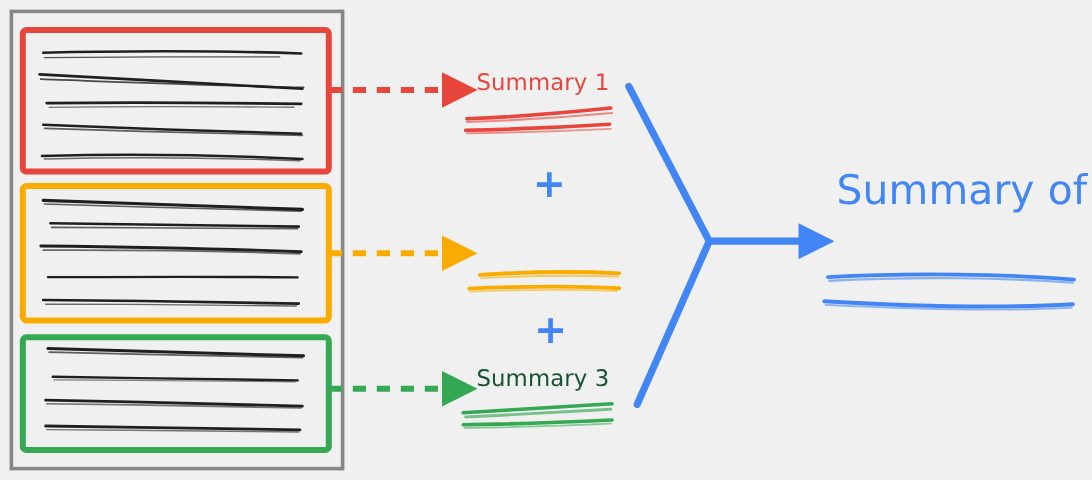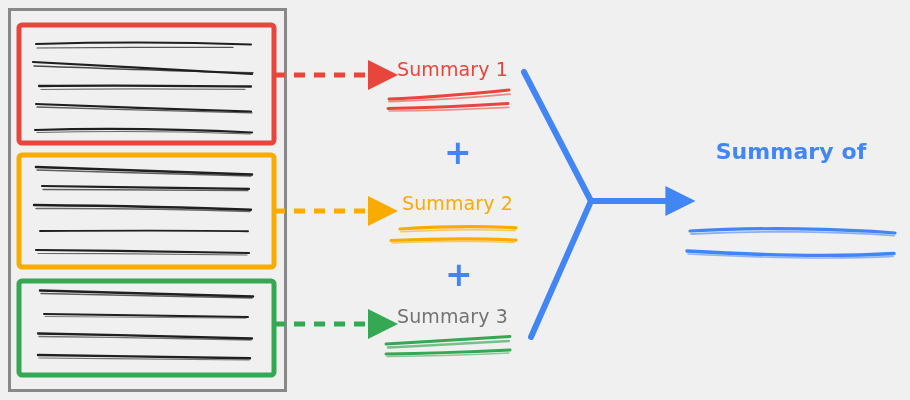--- a/index.html
+++ b/index.html
@@ -31,23 +31,23 @@
     font-family: "DejaVu Sans", "Liberation Sans", sans-serif;
     white-space: nowrap;
     line-height: 1;
     letter-spacing: 0.1px;
   }
   .sum-label {
     font-size: 19px;
     font-weight: 400;
   }
   .final-label {
-    font-size: 22px;
-    font-weight: 700;
-    text-align: center;
+    font-size: 34px;
+    font-weight: 400;
+    text-align: right;
     line-height: 1.22;
     white-space: normal;
     width: 230px;
   }
 </style>
 </head>
 <body>
 
 <div id="stage">
 
@@ -147,23 +147,22 @@
     <g stroke="#4285F4" fill="none" stroke-linecap="round">
       <path d="M690,231 C760,227.0 840,228.5 895,233" stroke-width="3.2"></path>
       <path d="M691,234 C762,230.2 840,231.6 894,235.6" stroke-width="1.8" opacity="0.6"></path>
       <path d="M687,251 C760,255.2 840,256.6 894,253.5" stroke-width="3.4"></path>
       <path d="M688,254 C761,257.8 840,259.2 893,256.4" stroke-width="1.6" opacity="0.55"></path>
     </g>
   </svg>
 
   <div class="lbl sum-label" style="left:397px; top:60px; color:#E8453C;">Summary 1</div>
 
-  <div class="lbl sum-label" style="left:402px; top:194px; color:#F9AB00;">Summary 2</div>
 
-  <div class="lbl sum-label" style="left:397px; top:307px; color:#737373;">Summary 3</div>
+  <div class="lbl sum-label" style="left:397px; top:307px; color:#14532d;">Summary 3</div>
 
   <div class="lbl" style="left:444px; top:136px; color:#4285F4; font-size:33px; font-weight:600;">+</div>
 
   <div class="lbl" style="left:445px; top:258px; color:#4285F4; font-size:33px; font-weight:600;">+</div>
 
   <div class="lbl final-label" style="left:676px; top:139px; color:#4285F4;">
     <div>Summary of</div>
   </div>
 
 </div>

